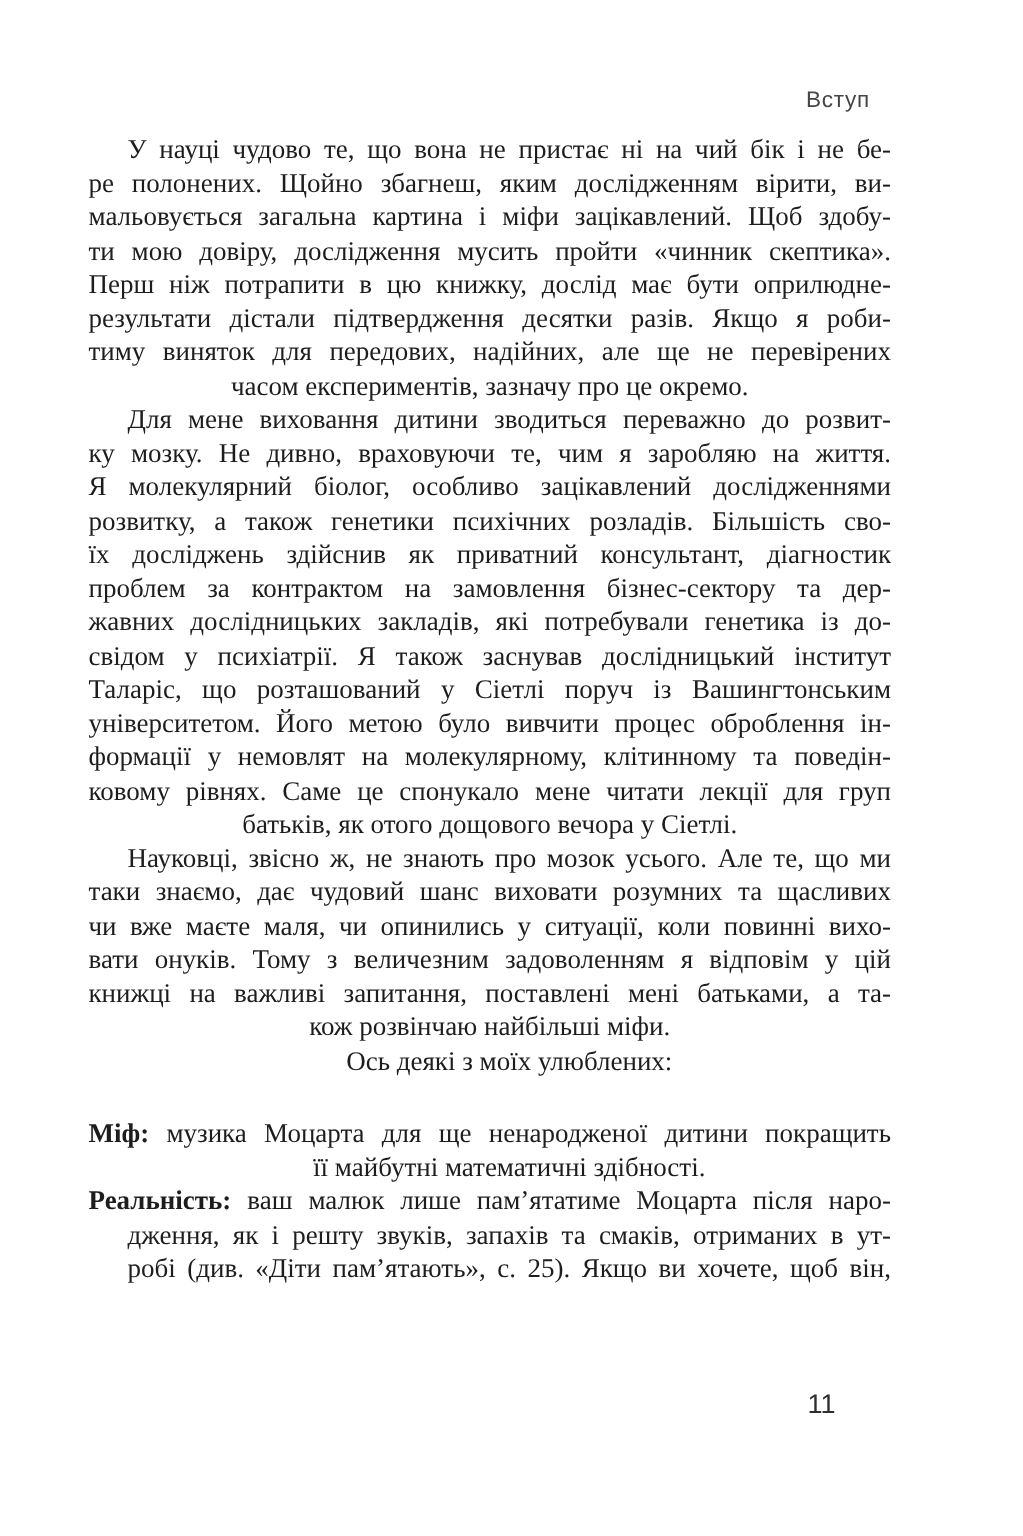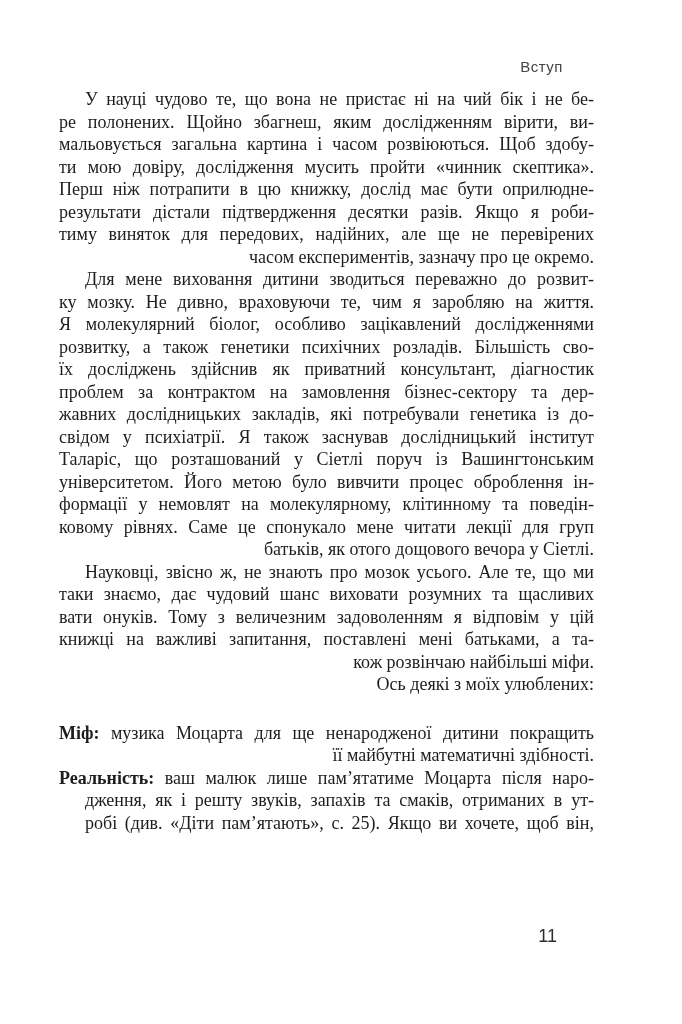--- a/index.html
+++ b/index.html
@@ -8,39 +8,39 @@
     width: 682px;
     height: 1024px;
     margin: 0 auto;
     background: #ffffff;
     overflow: hidden;
     font-family: "Liberation Serif", serif;
   }
   .running-head {
     position: absolute;
     top: 58px;
-    right: 119px;
+    right: 102px;
     font-family: "Liberation Sans", sans-serif;
     font-size: 15px;
     letter-spacing: 0.5px;
     color: #454545;
   }
   .text-block {
     position: absolute;
     top: 88px;
     left: 59px;
     width: 535px;
     color: #1d1d1d;
     font-size: 18px;
   }
   .para { margin: 0; }
   .line {
     line-height: 22.5px;
     height: 22.5px;
-    text-align: right;
+    text-align: center;
     white-space: normal;
   }
   .line.jl {
     text-align: justify;
     text-align-last: justify;
   }
   .line.indent { padding-left: 26px; }
   .line.hang { padding-left: 26px; }
   .myth-block { margin-top: 26px; }
   .myth-block b { font-weight: bold; margin-top: 28px; }
@@ -56,21 +56,21 @@
 </head>
 <body>
 
 <div class="page">
   <div class="running-head">Вступ</div>
 
   <div class="text-block">
       <div class="para">
         <div class="line indent jl">У науці чудово те, що вона не пристає ні на чий бік і не бе-</div>
         <div class="line jl">ре полонених. Щойно збагнеш, яким дослідженням вірити, ви-</div>
-        <div class="line jl">мальовується загальна картина і часом розвіюються. Щоб здобу-</div>
+        <div class="line jl">мальовується загальна картина і міфи зацікавлений. Щоб здобу-</div>
         <div class="line jl">ти мою довіру, дослідження мусить пройти «чинник скептика».</div>
         <div class="line jl">Перш ніж потрапити в цю книжку, дослід має бути оприлюдне-</div>
         <div class="line jl">результати дістали підтвердження десятки разів. Якщо я роби-</div>
         <div class="line jl">тиму виняток для передових, надійних, але ще не перевірених</div>
         <div class="line">часом експериментів, зазначу про це окремо.</div>
       </div>
       <div class="para">
         <div class="line indent jl">Для мене виховання дитини зводиться переважно до розвит-</div>
         <div class="line jl">ку мозку. Не дивно, враховуючи те, чим я заробляю на життя.</div>
         <div class="line jl">Я молекулярний біолог, особливо зацікавлений дослідженнями</div>
@@ -81,20 +81,21 @@
         <div class="line jl">свідом у психіатрії. Я також заснував дослідницький інститут</div>
         <div class="line jl">Таларіс, що розташований у Сіетлі поруч із Вашингтонським</div>
         <div class="line jl">університетом. Його метою було вивчити процес оброблення ін-</div>
         <div class="line jl">формації у немовлят на молекулярному, клітинному та поведін-</div>
         <div class="line jl">ковому рівнях. Саме це спонукало мене читати лекції для груп</div>
         <div class="line">батьків, як отого дощового вечора у Сіетлі.</div>
       </div>
       <div class="para">
         <div class="line indent jl">Науковці, звісно ж, не знають про мозок усього. Але те, що ми</div>
         <div class="line jl">таки знаємо, дає чудовий шанс виховати розумних та щасливих</div>
+        <div class="line jl">чи вже маєте маля, чи опинились у ситуації, коли повинні вихо-</div>
         <div class="line jl">вати онуків. Тому з величезним задоволенням я відповім у цій</div>
         <div class="line jl">книжці на важливі запитання, поставлені мені батьками, а та-</div>
         <div class="line">кож розвінчаю найбільші міфи.</div>
       </div>
       <div class="para">
         <div class="line indent">Ось деякі з моїх улюблених:</div>
       </div>
       <div class="myth-block">
         <div class="line jl"><b>Міф:</b> музика Моцарта для ще ненародженої дитини покращить</div>
         <div class="line hang">її майбутні математичні здібності.</div>

